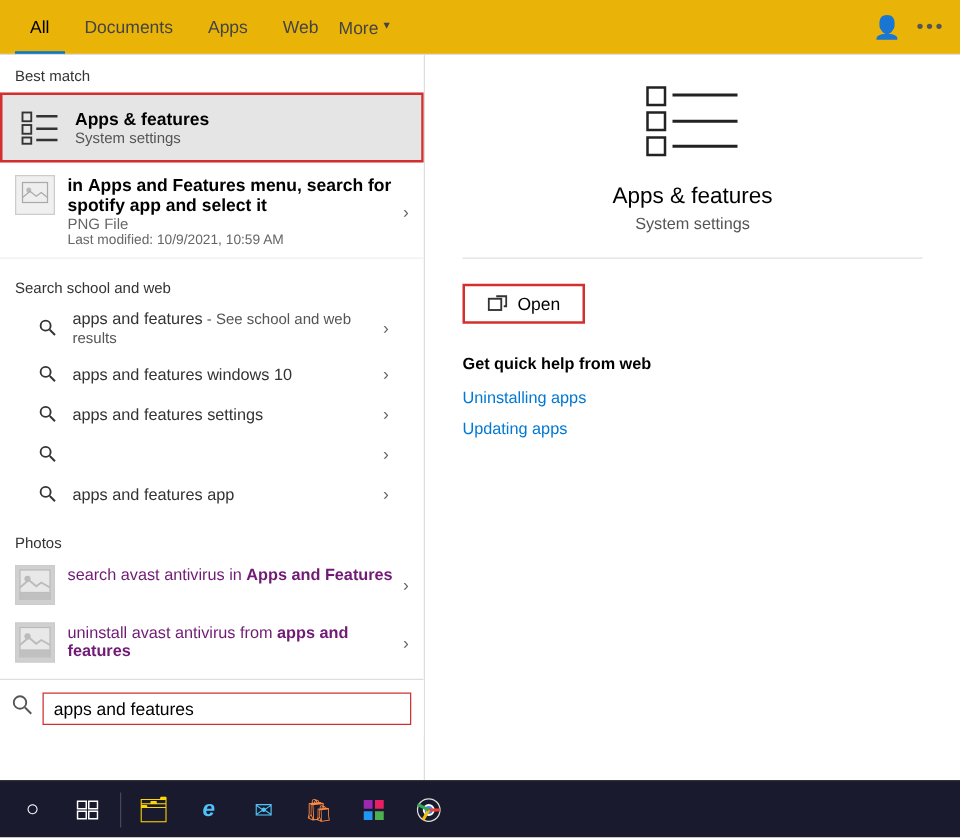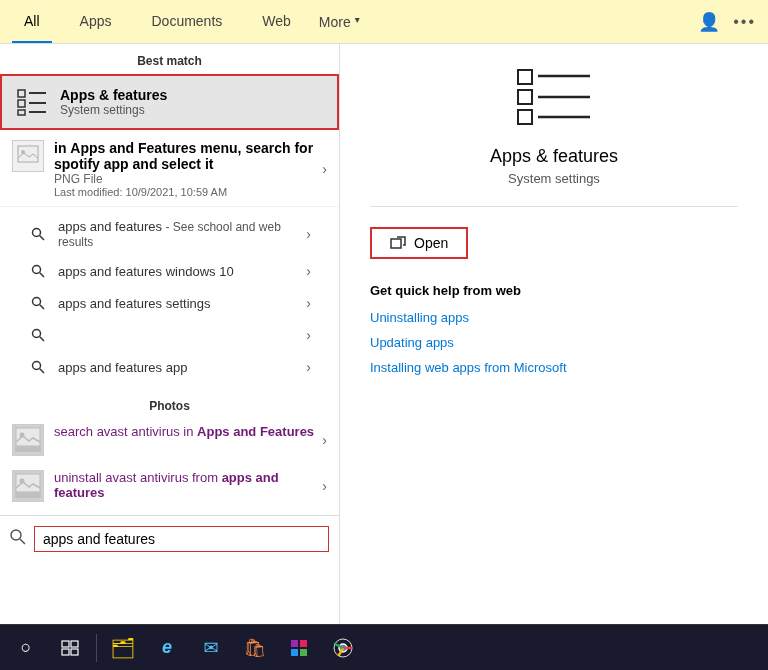--- a/index.html
+++ b/index.html
@@ -12,23 +12,23 @@
       display: flex;
       flex-direction: column;
     }
 
     
     .top-nav {
       display: flex;
       align-items: center;
       padding: 0 12px;
       height: 44px;
-      background: #fef9c3;
+      background: #eab308;
       border-bottom: 1px solid #ddd;
-      gap: 16px;
+      gap: 4px;
     }
     .nav-tab {
       padding: 4px 12px;
       font-size: 14px;
       cursor: pointer;
       height: 100%;
       display: flex;
       align-items: center;
       color: #444;
       border-bottom: 2px solid transparent;
@@ -67,25 +67,24 @@
       border-right: 1px solid #ddd;
       display: flex;
       flex-direction: column;
       overflow-y: auto;
       background: #fff;
     }
 
     
     .section-label {
       font-size: 12px;
-      font-weight: 700;
+      font-weight: 400;
       color: #333;
       padding: 10px 12px 4px 12px;
       text-transform: none;
-      text-align: center;
     }
 
     .best-match-item {
       display: flex;
       align-items: center;
       padding: 8px 12px;
       background: #e5e5e5;
       border: 2px solid #d32f2f;
       margin: 2px 0;
       cursor: pointer;
@@ -323,22 +322,22 @@
       height: 28px;
       background: rgba(255,255,255,0.2);
       margin: 0 2px;
     }
   </style>
 </head>
 <body>
 
 <div class="top-nav">
   <div class="nav-tab active">All</div>
+  <div class="nav-tab">Documents</div>
   <div class="nav-tab">Apps</div>
-  <div class="nav-tab">Documents</div>
   <div class="nav-tab">Web</div>
   <div class="nav-more">
     <span>More</span>
     <span style="font-size:10px; margin-left:2px;">▾</span>
   </div>
   <div class="nav-right">
     <span style="cursor:pointer; font-size:18px;">👤</span>
     <span style="cursor:pointer; font-size:16px; letter-spacing:2px;">•••</span>
   </div>
 </div>
@@ -378,20 +377,21 @@
         <div class="png-title">
           <span>in </span><span style="font-weight:700;">Apps and Features</span><span> menu, search for spotify app and select it</span>
         </div>
         <div class="png-type">PNG File</div>
         <div class="png-modified">Last modified: 10/9/2021, 10:59 AM</div>
       </div>
       <span class="chevron">›</span>
     </div>
 
     <div class="search-section">
+      <div class="section-label">Search school and web</div>
 
       <div class="search-item">
         <div class="search-icon-wrap">
           <svg width="14" height="14" viewBox="0 0 14 14">
               <circle cx="5.5" cy="5.5" r="4" fill="none" stroke="#333" stroke-width="1.5"></circle>
               <line x1="8.8" y1="8.8" x2="13" y2="13" stroke="#333" stroke-width="1.5"></line>
             </svg>
         </div>
         <div class="search-item-text">
           <span>apps and features</span><span class="light"> - See school and web results</span>
@@ -518,21 +518,20 @@
             <polyline points="7,1 15,1 15,9 13,9" fill="none" stroke="#333" stroke-width="1.5"></polyline>
           </svg>
           <span>Open</span>
         </button>
       </div>
 
       <div class="web-help-section">
         <div class="web-help-label">Get quick help from web</div>
         <a class="web-help-link">Uninstalling apps</a>
         <a class="web-help-link">Updating apps</a>
-        <a class="web-help-link">Installing web apps from Microsoft</a>
       </div>
     </div>
   </div>
 </div>
 
 <div class="taskbar">
 
   <div class="taskbar-btn" style="color:white; font-size:18px;">○</div>
   <div class="taskbar-btn" style="color:white; font-size:14px;">
     <svg width="18" height="16" viewBox="0 0 18 16">

